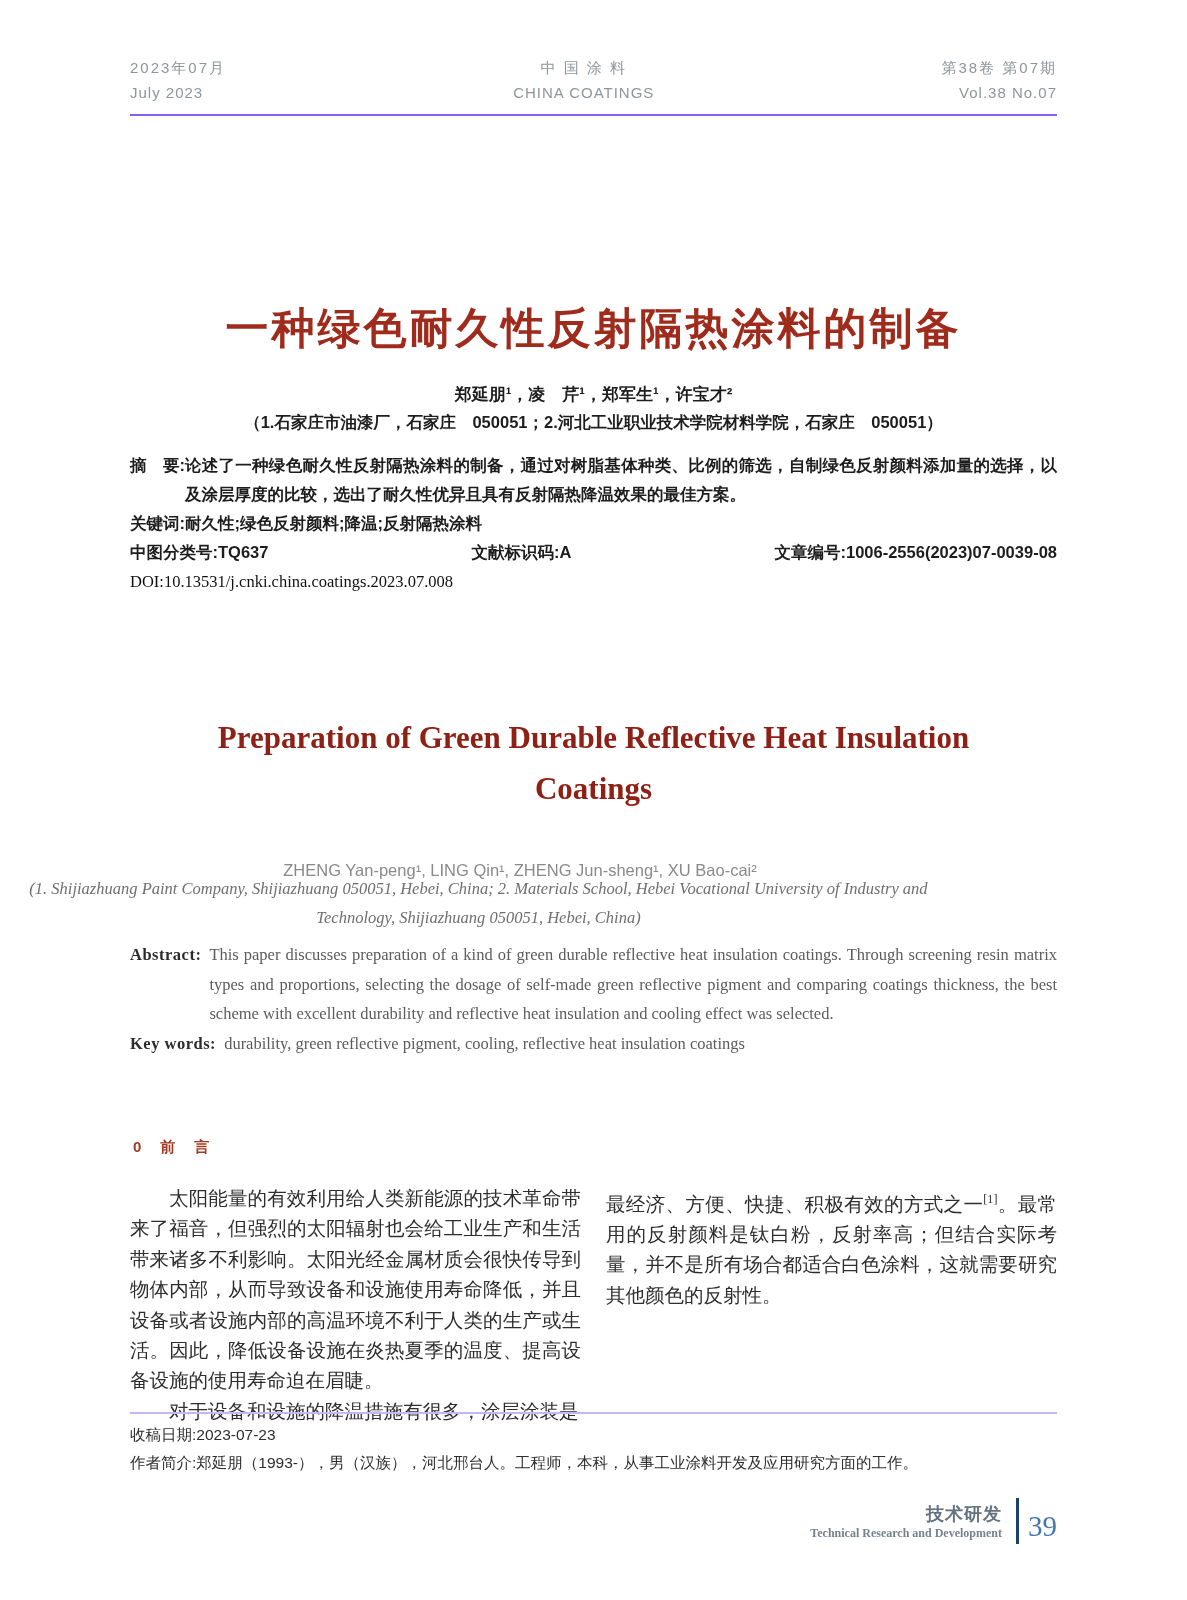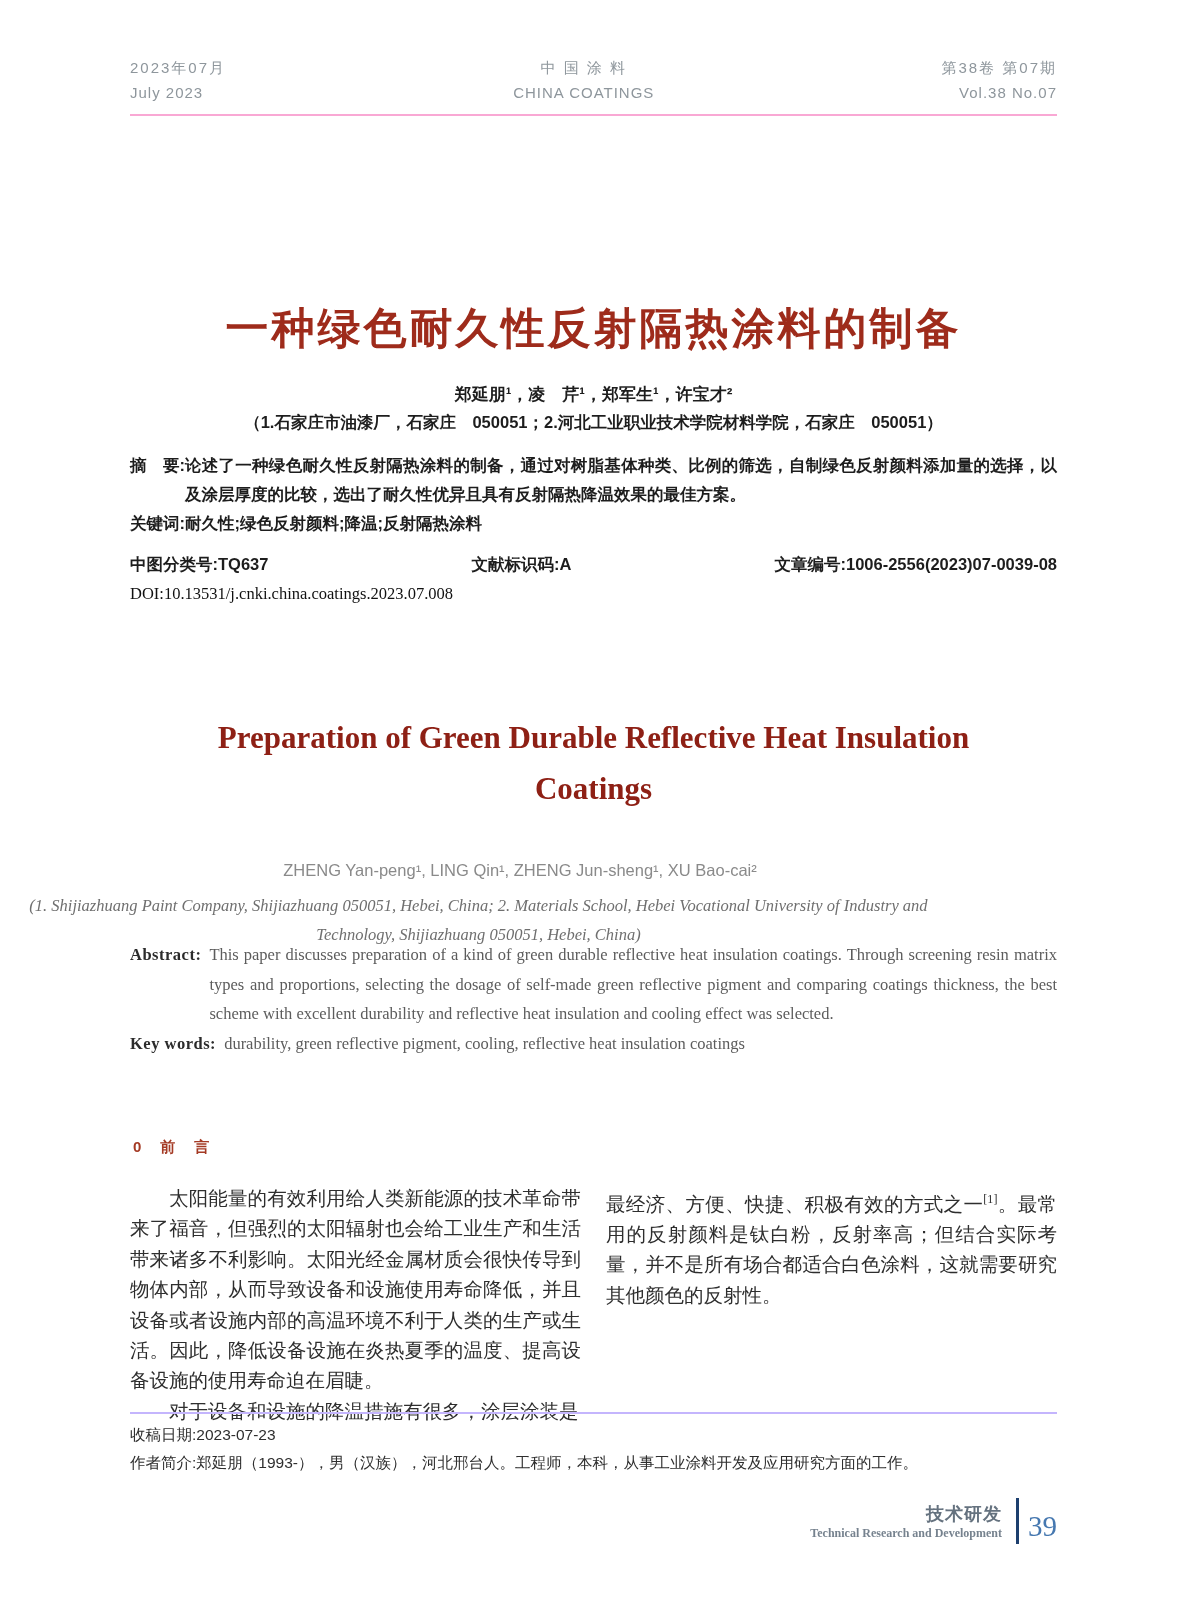--- a/index.html
+++ b/index.html
@@ -12,21 +12,21 @@
     overflow:hidden;
     font-family:"Liberation Serif", serif;
     color:#2e2e2e;
   }
   .abs { position:absolute; }
 
   
   .jheader {
     left:130px; top:55px; width:927px;
     display:flex; justify-content:space-between; align-items:flex-end;
-    border-bottom:2px solid #f9a8d4;
+    border-bottom:2px solid #8b5cf6;
     padding-bottom:9px;
     color:#8e969c;
     font-family:"Liberation Sans", sans-serif;
     font-size:15px; line-height:25px;
   }
   .jheader .cell-left  { text-align:left;  }
   .jheader .cell-mid   { text-align:center; }
   .jheader .cell-right { text-align:right; }
   .jheader .cn { letter-spacing:2px; }
   .jheader .en { letter-spacing:1px; }
@@ -55,21 +55,21 @@
   .cn-meta {
     left:130px; top:451px; width:927px;
     font-family:"Liberation Sans", sans-serif;
     font-weight:600; font-size:16.5px; color:#1d1d1d;
     line-height:29px;
   }
   .hang { display:flex; }
   .hang .lbl { flex:0 0 auto; white-space:pre; }
   .hang .txt { flex:1 1 auto; text-align:justify; }
   .kw-row { margin-top:0; }
-  .clc-row { display:flex; justify-content:space-between; margin-top:12px; }
+  .clc-row { display:flex; justify-content:space-between; margin-top:0; }
   .doi-row {
     font-family:"Liberation Serif", serif;
     font-weight:400; font-size:16.5px; color:#111; line-height:29px;
   }
 
   
   .en-title {
     left:0; top:712px; width:1187px;
     display:flex; justify-content:center;
   }
@@ -79,21 +79,21 @@
     font-weight:700; font-size:31px; line-height:51px;
     color:#8e2015;
   }
   .en-authors {
     left:0; top:861px; width:1040px; text-align:center;
     font-family:"Liberation Sans", sans-serif;
     font-size:16.5px; color:#8a8a8a;
   }
   .en-affiliation {
     left:0; top:874px; width:957px;
-    display:flex; justify-content:center;margin-top:17px;
+    display:flex; justify-content:center;
   }
   .en-affiliation .inner {
     max-width:935px; text-align:center;
     font-family:"Liberation Serif", serif;
     font-style:italic; font-size:16.5px; line-height:29px; color:#6f6f6f;
   }
 
   
   .en-meta {
     left:130px; top:940px; width:927px;

